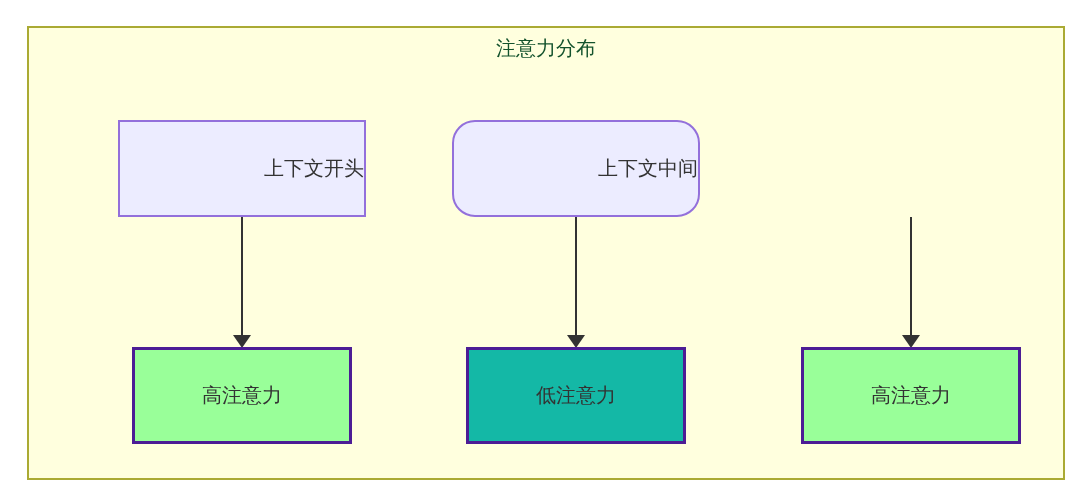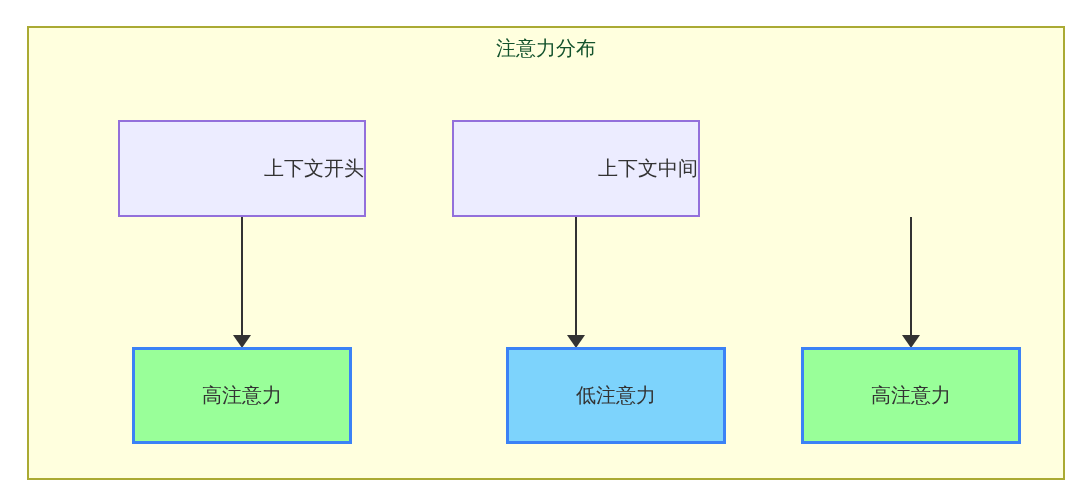--- a/index.html
+++ b/index.html
@@ -48,27 +48,27 @@
     width: 248px;
     height: 97px;
     background: #ececff;
     border: 2px solid #9370db;
     justify-content: flex-end;
   }
   .node.target {
     top: 319px;
     width: 220px;
     height: 97px;
-    border: 3px solid #3b82f6;
+    border: 3px solid #4c1d95;
   }
   .node.target.high { background: #99ff99; }
-  .node.target.low  { background: #7dd3fc; margin-left: 40px; }
+  .node.target.low  { background: #14b8a6; }
 
   .src-col1 { left: 89px; }
-  .src-col2 { left: 423px; }
+  .src-col2 { left: 423px; border-radius: 23px; }
   .src-col3 { left: 758px; }
   .tgt-col1 { left: 103px; }
   .tgt-col2 { left: 437px; }
   .tgt-col3 { left: 772px; }
 
   .arrow {
     position: absolute;
     top: 189px;
     width: 18px;
     height: 131px;

